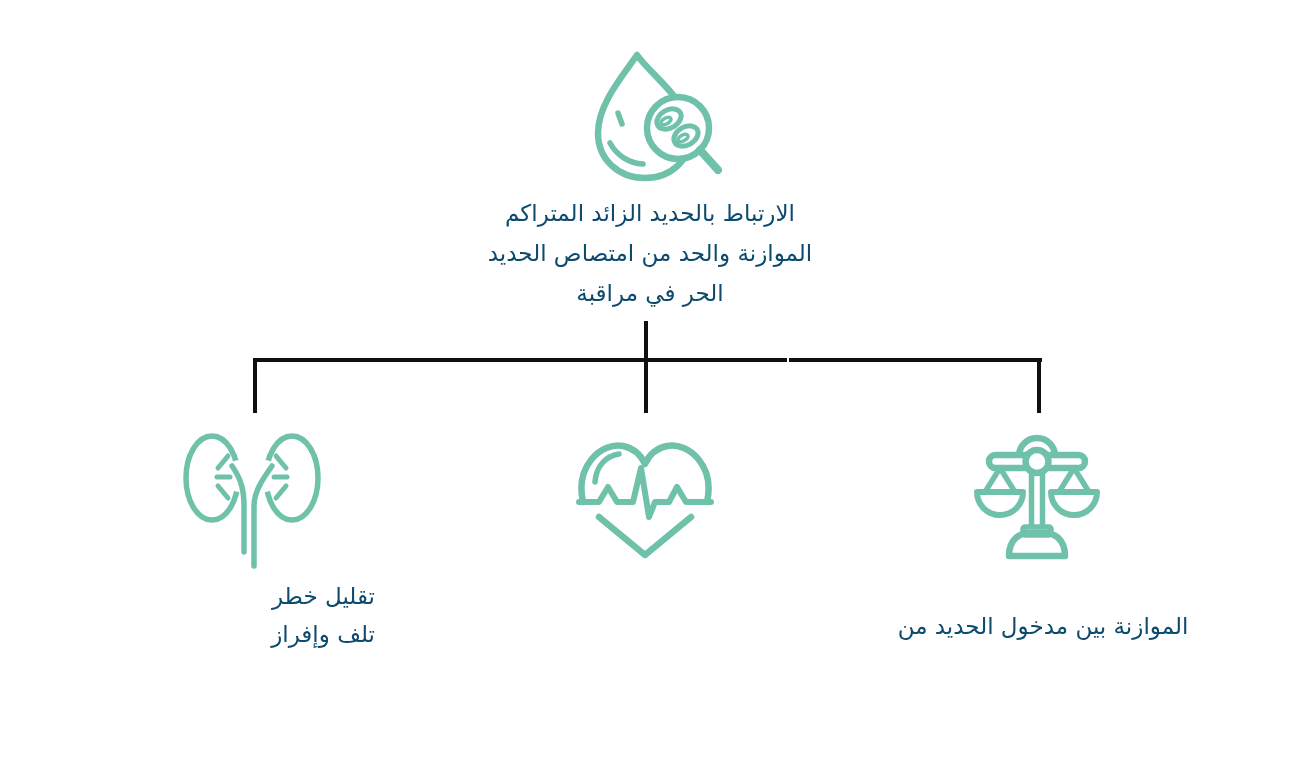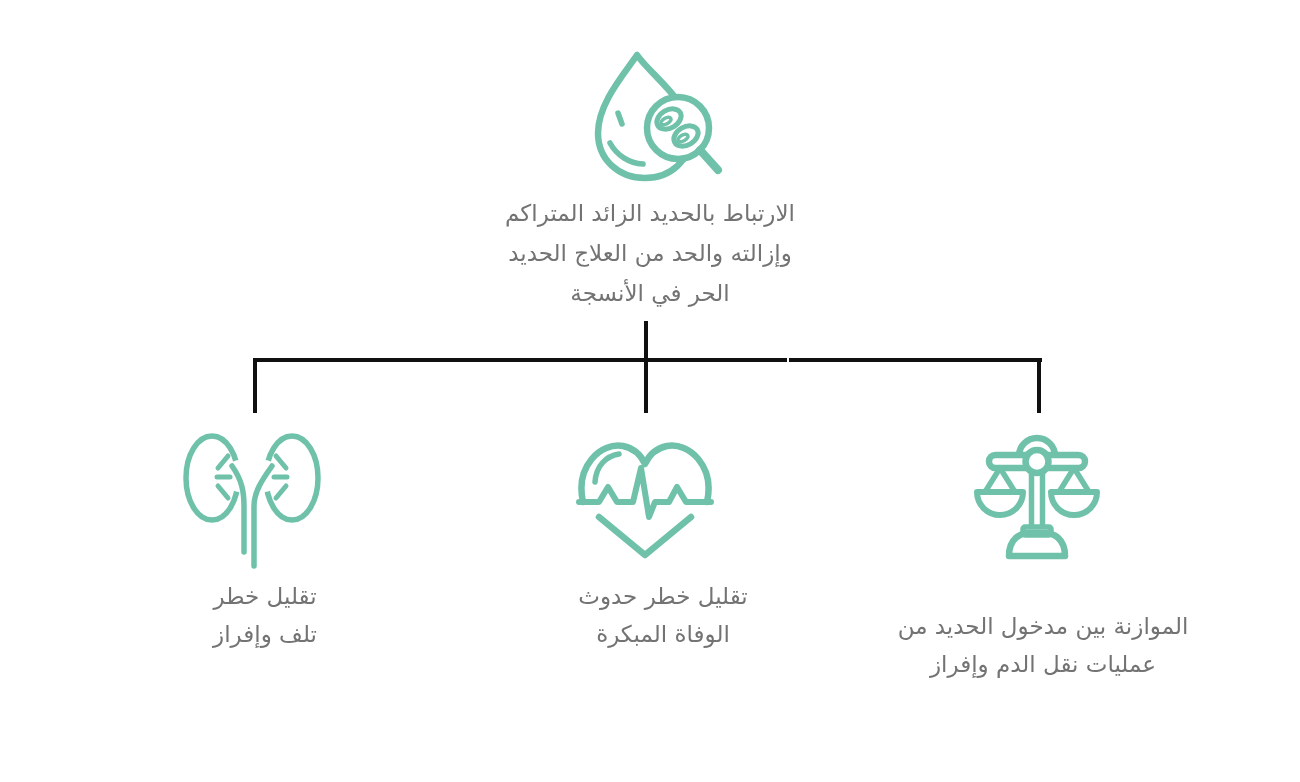--- a/index.html
+++ b/index.html
@@ -16,35 +16,35 @@
     stroke: #6FC2A9;
     fill: none;
     stroke-linecap: round;
     stroke-linejoin: round;
   }
   .cline { position: absolute; background: #101010; }
   .label {
     position: absolute;
     direction: rtl;
     text-align: center;
-    color: #737373;
+    color: #0c4a6e;
     font-size: 23px;
     line-height: 38px;
   }
   #icon-drop    { left: 585px; top: 49px;  width: 140px; height: 135px; }
   #label-root   { left: 440px; top: 193px; width: 420px; line-height: 40px; }
   #stem         { left: 644px; top: 321px; width: 4px;   height: 92px; }
   #hline-1      { left: 253px; top: 358px; width: 534px; height: 4px; }
   #hline-2      { left: 789px; top: 358px; width: 253px; height: 4px; }
   #vline-left   { left: 253px; top: 358px; width: 4px;   height: 55px; }
   #vline-right  { left: 1037px;top: 358px; width: 4px;   height: 55px; }
   #icon-kidneys { left: 182px; top: 424px; width: 140px; height: 146px; }
   #icon-heart   { left: 575px; top: 428px; width: 140px; height: 140px; }
   #icon-scales  { left: 967px; top: 428px; width: 140px; height: 140px; }
-  #label-organ   { left: 155px; top: 577px; width: 220px; }
+  #label-organ   { left: 155px; top: 577px; width: 220px; text-align: right; }
   #label-death   { left: 548px; top: 577px; width: 230px; }
   #label-balance { left: 893px; top: 607px; width: 300px; }
 </style>
 </head>
 <body>
 
 <div class="canvas">
 
   <svg id="icon-drop" class="icon" viewBox="0 0 140 135" aria-hidden="true">
     <path d="M52,6 C40,24 13,54 13,84 C13,111 34,129 60,129 C86,129 106,111 106,84 C106,54 64,24 52,6 Z" stroke-width="6.5"></path>
@@ -53,22 +53,22 @@
     <circle cx="93" cy="79" r="31" fill="#ffffff" stroke-width="6.5"></circle>
     <ellipse cx="84" cy="70" rx="13" ry="9" transform="rotate(-30 84 70)" fill="#ffffff" stroke-width="5"></ellipse>
     <ellipse cx="81" cy="72" rx="5.5" ry="3" transform="rotate(-30 81 72)" stroke-width="3.5"></ellipse>
     <ellipse cx="101" cy="87" rx="13" ry="9" transform="rotate(-30 101 87)" fill="#ffffff" stroke-width="5"></ellipse>
     <ellipse cx="98" cy="89" rx="5.5" ry="3" transform="rotate(-30 98 89)" stroke-width="3.5"></ellipse>
     <path d="M115,101 L133,121" stroke-width="8"></path>
   </svg>
 
   <div id="label-root" class="label">
     <div>الارتباط بالحديد الزائد المتراكم</div>
-    <div>وإزالته والحد من العلاج الحديد</div>
-    <div>الحر في الأنسجة</div>
+    <div>الموازنة والحد من امتصاص الحديد</div>
+    <div>الحر في مراقبة</div>
   </div>
 
   <div id="stem" class="cline"></div>
   <div id="hline-1" class="cline"></div>
   <div id="hline-2" class="cline"></div>
   <div id="vline-left" class="cline"></div>
   <div id="vline-right" class="cline"></div>
 
   <svg id="icon-kidneys" class="icon" viewBox="0 0 140 146" aria-hidden="true">
     <ellipse cx="30" cy="54" rx="26" ry="42" stroke-width="5.5"></ellipse>
@@ -106,23 +106,18 @@
     <path d="M75.5,45 L75.5,99" stroke-width="5.5"></path>
     <rect x="56" y="99" width="28" height="8" rx="2" fill="#ffffff" stroke-width="5.5"></rect>
     <path d="M42,128 C42,110 54,105 62,105 L78,105 C86,105 98,110 98,128 Z" stroke-width="6.5"></path>
   </svg>
 
   <div id="label-organ" class="label">
     <div>تقليل خطر</div>
     <div>تلف وإفراز</div>
   </div>
 
-  <div id="label-death" class="label">
-    <div>تقليل خطر حدوث</div>
-    <div>الوفاة المبكرة</div>
-  </div>
 
   <div id="label-balance" class="label">
     <div>الموازنة بين مدخول الحديد من</div>
-    <div>عمليات نقل الدم وإفراز</div>
   </div>
 
 </div>
 
 </body></html>

